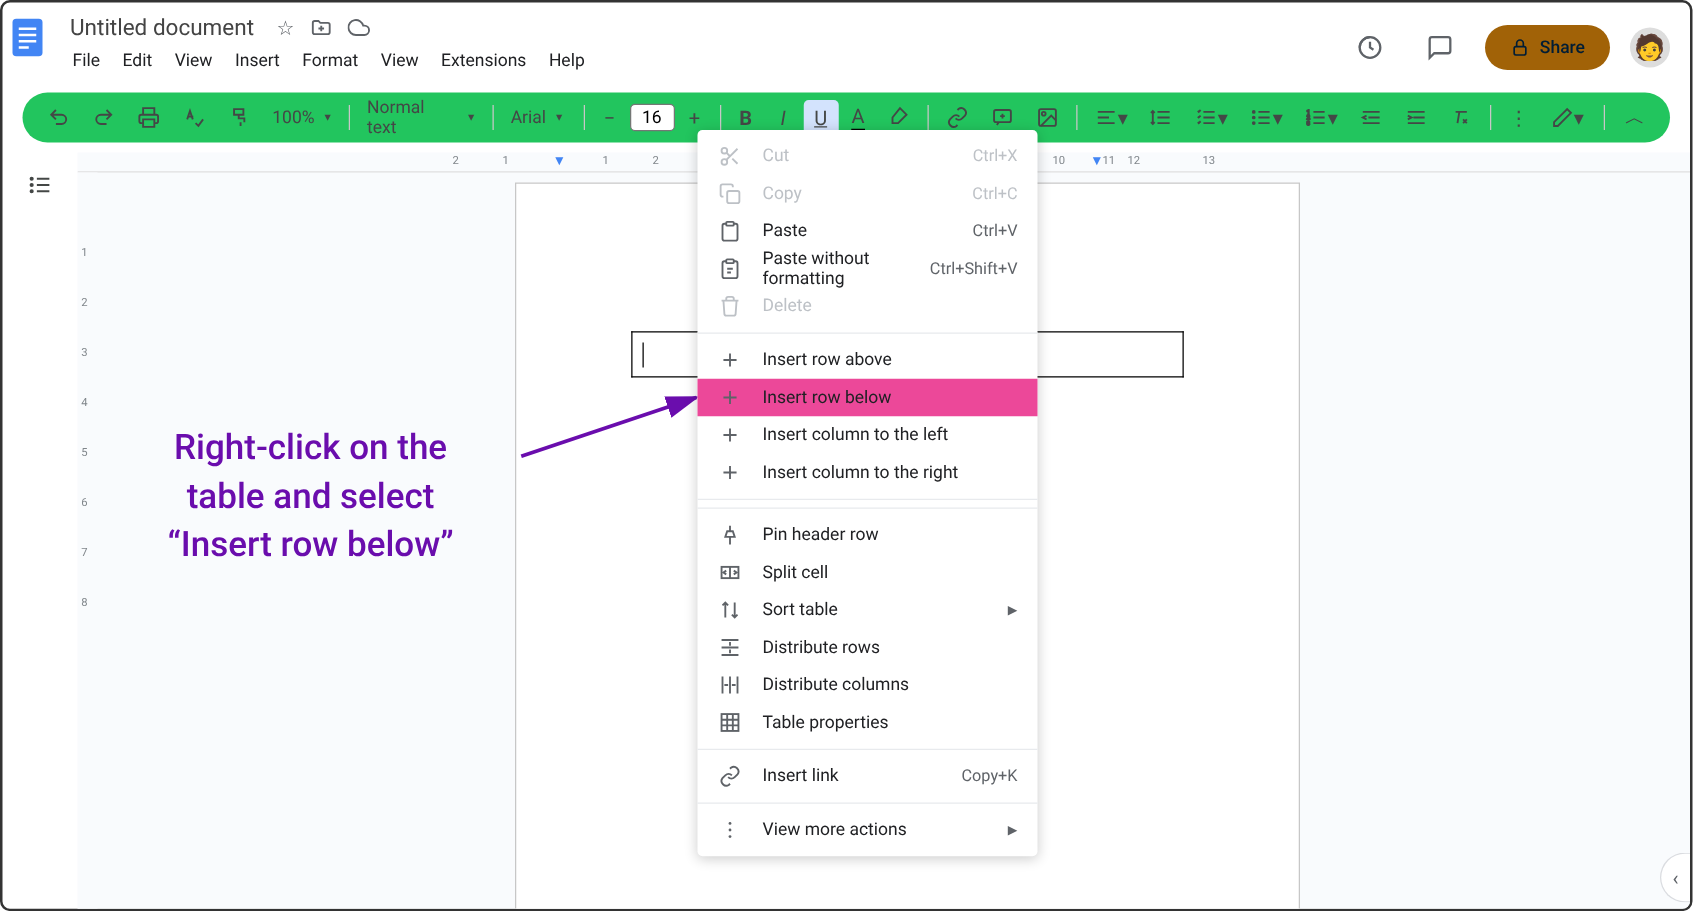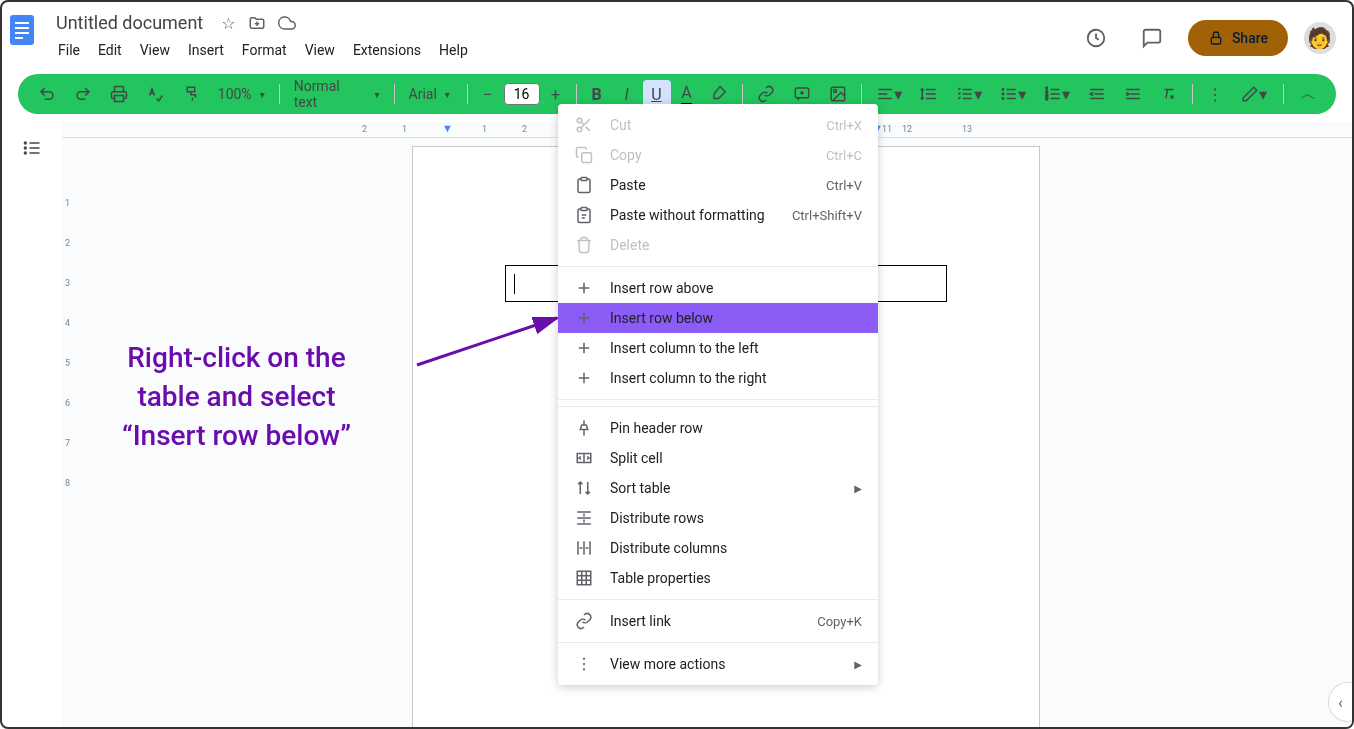--- a/index.html
+++ b/index.html
@@ -29,32 +29,32 @@
 .left-panel { width: 60px; padding-top: 12px; display: flex; justify-content: center; }
 .doc-area { flex: 1; position: relative; background: #f9fbfd; overflow: hidden; }
 .ruler-h { height: 16px; background: #f9fbfd; position: relative; border-bottom: 1px solid #e0e0e0; font-size: 9px; color: #80868b; }
 .ruler-h .tick { position: absolute; top: 2px; }
 .ruler-v { position: absolute; left: 0; top: 16px; width: 16px; bottom: 0; background: #f9fbfd; }
 .ruler-v .tick { position: absolute; left: 3px; font-size: 9px; color: #80868b; }
 .page { position: absolute; left: 350px; top: 24px; width: 628px; height: 800px; background: #fff; border: 1px solid #c7c7c7; }
 .table-in-doc { position: absolute; left: 92px; top: 118px; width: 442px; border-collapse: collapse; }
 .table-in-doc td { border: 1px solid #000; height: 36px; padding: 4px 8px; }
 .cursor-blink { display: inline-block; width: 1px; height: 20px; background: #000; vertical-align: middle; }
-.context-menu { position: absolute; left: 556px; top: 102px; width: 320px; background: #fff; border-radius: 4px; box-shadow: 0 2px 10px rgba(0,0,0,0.2); z-index: 1000; padding: 6px 0; font-size: 14px; }
+.context-menu { position: absolute; left: 556px; top: 102px; width: 272px; background: #fff; border-radius: 4px; box-shadow: 0 2px 10px rgba(0,0,0,0.2); z-index: 1000; padding: 6px 0; font-size: 14px; }
 .cm-item { display: flex; align-items: center; padding: 6px 16px; cursor: pointer; color: #202124; height: 30px; }
-.cm-item.highlighted { background: #8b5cf6; }
+.cm-item.highlighted { background: #ec4899; }
 .cm-item.disabled { color: #bdc1c6; cursor: default; }
 .cm-icon { width: 20px; margin-right: 16px; display: flex; align-items: center; justify-content: center; color: #5f6368; }
 .cm-item.disabled .cm-icon { color: #bdc1c6; }
 .cm-label { flex: 1; }
 .cm-shortcut { color: #5f6368; font-size: 13px; }
 .cm-item.disabled .cm-shortcut { color: #bdc1c6; }
 .cm-sep { height: 1px; background: #e8eaed; margin: 6px 0; }
 .cm-arrow { color: #5f6368; font-size: 10px; }
-.annotation { position: absolute; left: 120px; top: 336px; font-family: 'Comic Sans MS', cursive; font-size: 28px; color: #6a0dad; line-height: 1.4; text-align: center; z-index: 500; font-weight: 500; }
+.annotation { position: absolute; left: 132px; top: 336px; font-family: 'Comic Sans MS', cursive; font-size: 28px; color: #6a0dad; line-height: 1.4; text-align: center; z-index: 500; font-weight: 500; }
 .arrow-svg { position: absolute; left: 410px; top: 308px; z-index: 600; pointer-events: none; }
 .side-tab { position: absolute; right: 0; top: 680px; width: 24px; height: 40px; background: #fff; border: 1px solid #dadce0; border-right: none; border-radius: 20px 0 0 20px; display: flex; align-items: center; justify-content: center; color: #5f6368; cursor: pointer; }
 .ruler-marker { position: absolute; top: 0; color: #4285f4; font-size: 11px; }
 </style>
 </head>
 <body>
 
 <div class="header">
   <div class="docs-logo">
     <svg viewBox="0 0 36 36">

